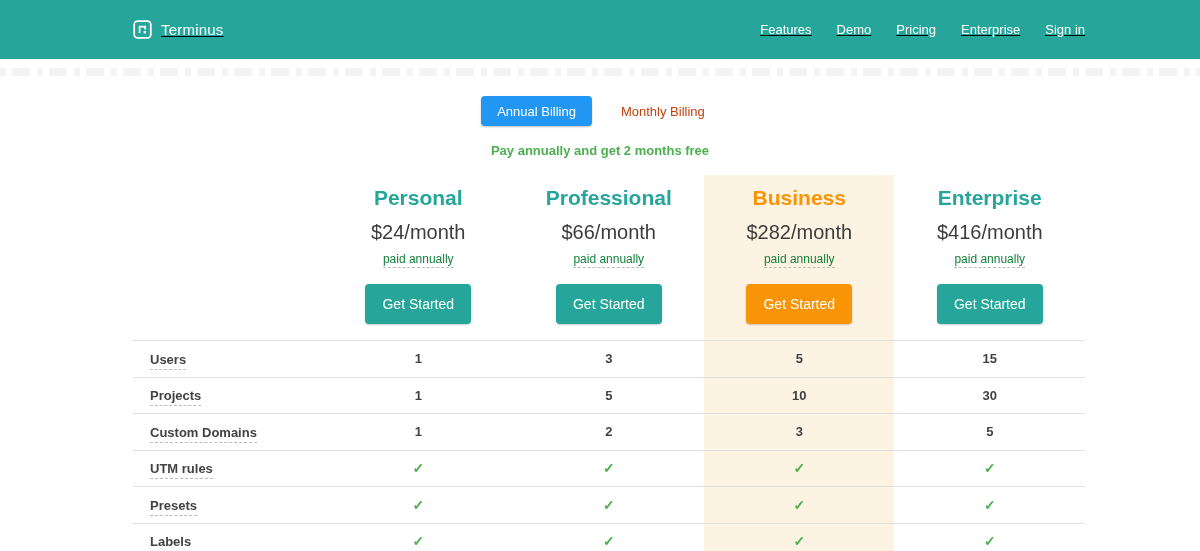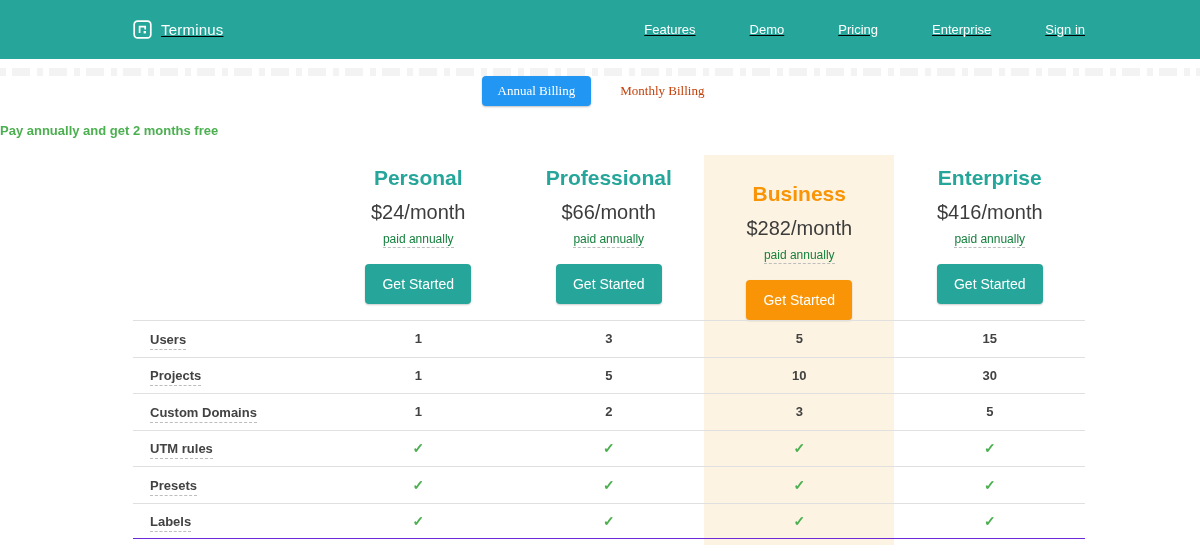--- a/index.html
+++ b/index.html
@@ -6,48 +6,48 @@
   html, body { width: 1200px; height: 551px; overflow: hidden; background: #fff;
     font-family: "Liberation Sans", sans-serif; }
 
   
   .header { height: 59px; background: #26a69a; display: flex; align-items: center;
     padding: 0 115px 0 133px; text-decoration: underline; }
   .header-inner { width: 100%; display: flex; align-items: center; justify-content: space-between; }
   .brand { display: flex; align-items: center; gap: 9px; color: #fff; cursor: pointer; }
   .brand-name { font-size: 15px; letter-spacing: .2px; }
   .logo-svg { display: block; }
-  .nav { display: flex; align-items: center; gap: 54px; }
+  .nav { display: flex; align-items: center; gap: 25px; }
   .nav a { color: #fff; font-size: 13px; text-decoration: none; cursor: pointer; }
 
   
   .dashes { margin-top: 9px; height: 8px; width: 100%;
     background: repeating-linear-gradient(to right,
       #f3f3f3 0 6px, transparent 6px 12px, #f3f3f3 12px 30px, transparent 30px 37px); }
 
   
-  .toggle-row { margin-top: 0; display: flex; justify-content: center; align-items: center; font-family: Liberation Serif, serif; }
+  .toggle-row { margin-top: 20px; display: flex; justify-content: center; align-items: center; }
   .btn-annual { height: 30px; padding: 0 16px; background: #2196f3; color: #fff;
     font-family: inherit; font-size: 13px; border: none; border-radius: 4px; cursor: pointer;
     box-shadow: 0 1px 2px rgba(0,0,0,.25); }
   .monthly { margin-left: 15px; padding: 0 14px; font-size: 13px; color: #c2410c; cursor: pointer; }
 
-  .promo { margin-top: 17px; font-size: 13px; font-weight: bold; color: #4caf50; }
+  .promo { margin-top: 17px; text-align: center; font-size: 13px; font-weight: bold; color: #4caf50; }
 
   
   .pricing { position: relative; width: 952px; margin-left: 133px; margin-top: 17px;
     min-height: 390px; }
   .highlight { position: absolute; left: 571px; top: 0; width: 190px; height: 390px;
     background: #fdf3e2; z-index: 0; }
 
   .plans-row { position: relative; z-index: 1; display: grid;
     grid-template-columns: 190px 1fr 1fr 1fr 1fr; height: 165px; }
   .plan { text-align: center; padding-top: 11px; }
   .plan-title { font-size: 21px; font-weight: bold; color: #26a69a; }
-  .plan.business .plan-title { color: #f89406; margin-top: 16px; }
+  .plan.business .plan-title { color: #f89406; }
   .price { margin-top: 11px; font-size: 20px; color: #3c3c3c; }
   .term { display: inline-block; margin-top: 8px; font-size: 12px; color: #15803d;
     border-bottom: 1px dashed #bdbdbd; padding-bottom: 1px; cursor: pointer; }
   .cta-wrap { margin-top: 16px; }
   .cta { height: 40px; padding: 0 17px; background: #26a69a; color: #fff;
     font-family: inherit; font-size: 14px; border: none; border-radius: 4px; cursor: pointer;
     box-shadow: 0 1px 2px rgba(0,0,0,.2); }
   .plan.business .cta { background: #f89406; }
 
   

